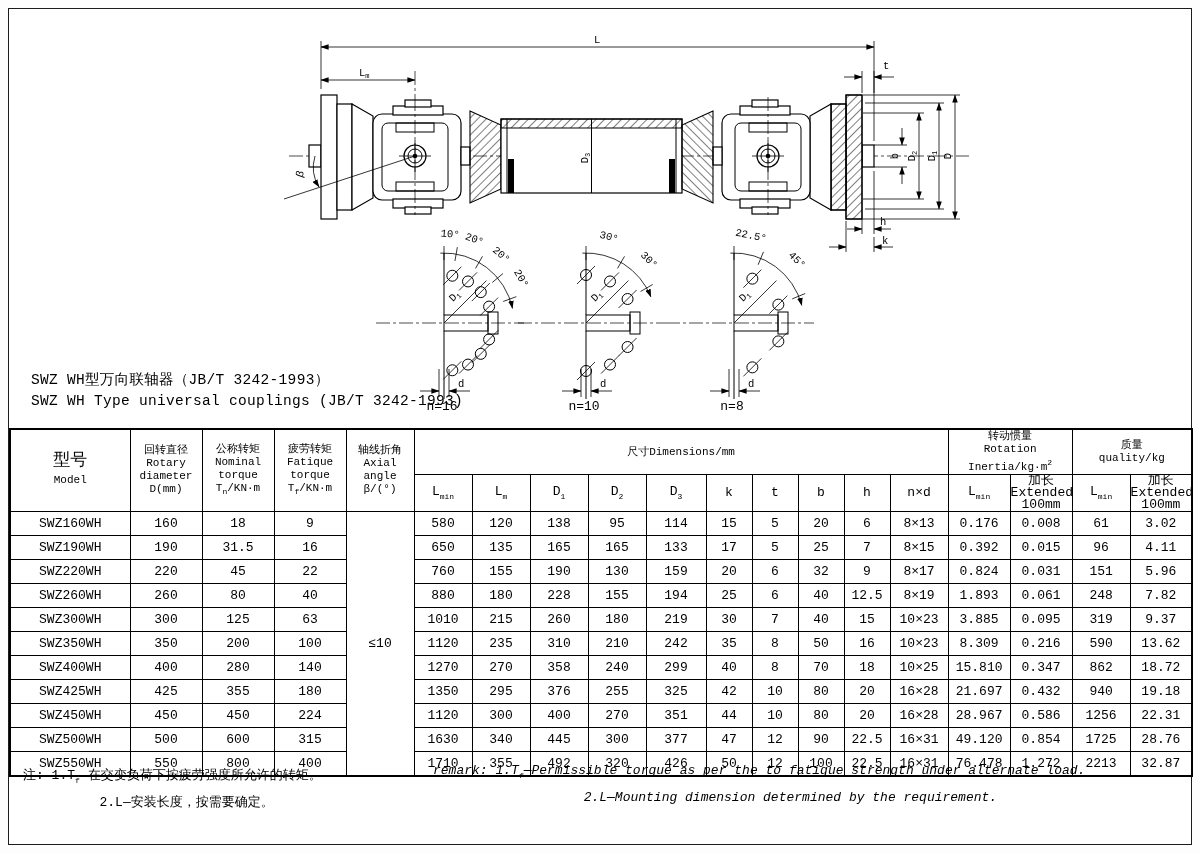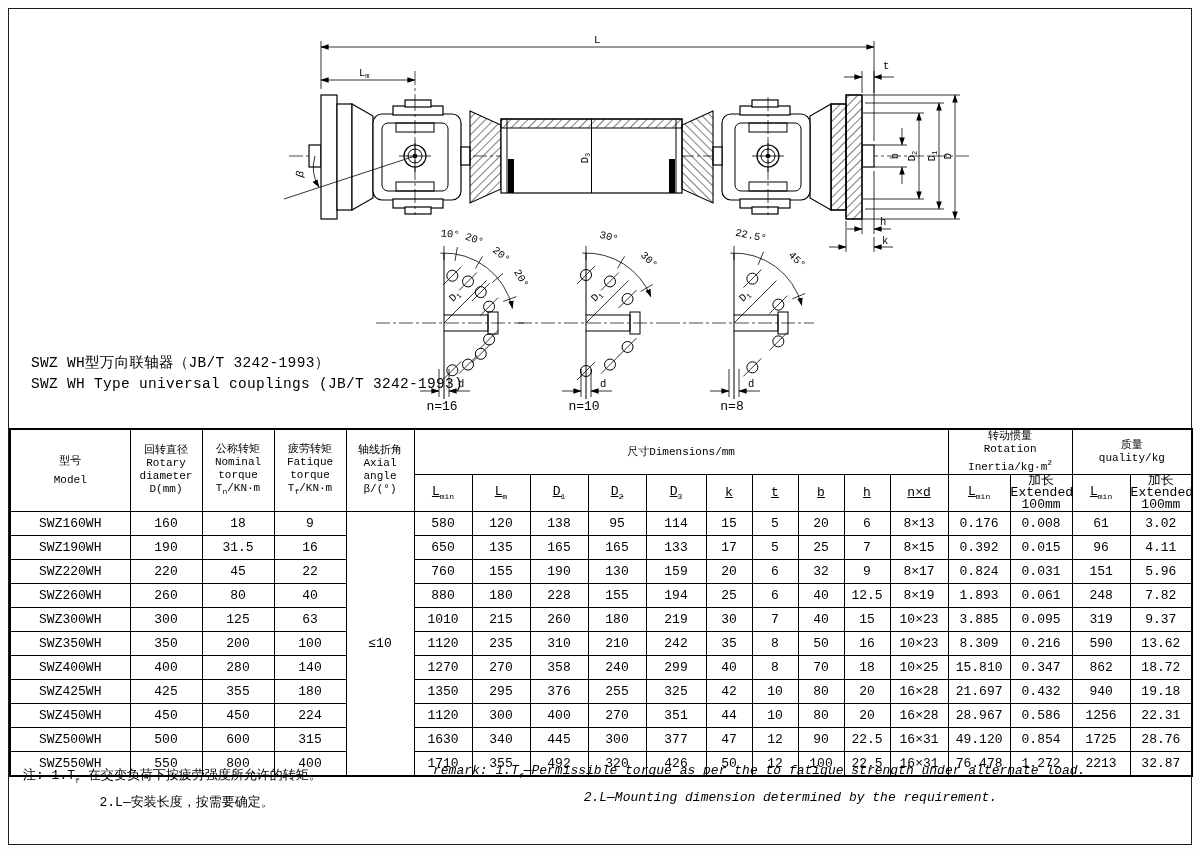--- a/index.html
+++ b/index.html
@@ -11,35 +11,35 @@
   #drawing{position:absolute;left:0;top:0;}
   .ln{stroke:#000;stroke-width:1.2;fill:none;}
   .ln1{stroke:#000;stroke-width:1;fill:none;}
   .lnf{stroke:#000;stroke-width:1.2;fill:#fff;}
   .cl{stroke:#000;stroke-width:.7;stroke-dasharray:14 3 3 3;fill:none;}
   .dim{stroke:#000;stroke-width:.8;fill:none;}
   .dimtxt{font:10.5px "Liberation Mono","DejaVu Sans Mono",monospace;fill:#000;}
   .captxt{font:13px "Liberation Mono","DejaVu Sans Mono",monospace;fill:#000;}
   .blk{fill:#000;stroke:none;}
   
-  .title-block{position:absolute;left:22px;top:344px;line-height:21px;font-size:14.5px;letter-spacing:.3px;}
+  .title-block{position:absolute;left:22px;top:361px;line-height:21px;font-size:14.5px;letter-spacing:.3px;}
   
   table.tbl{position:absolute;left:0;top:419px;width:1182px;border-collapse:collapse;table-layout:fixed;
             border:2px solid #000;}
   table.tbl th,table.tbl td{border:1px solid #000;text-align:center;vertical-align:middle;
             padding:0;font-weight:normal;overflow:hidden;}
   table.tbl td{font-size:13px;height:23px;}
   .hz{font-size:11px;line-height:16px;}
-  .hz-big{font-size:11px;line-height:20px;}
+  .hz-big{font-size:17px;line-height:20px;}
   .he-big{font-size:11px;line-height:18px;}
   .he{font-size:11px;line-height:13px;}
   .tiny{font-size:13px;line-height:12px;}
   sub{font-size:8px;}
   sup{font-size:8px;}
-  .dimhead{font-size:13px;text-decoration:underline;}
+  .dimhead{font-size:13px;}
   
   .notes{position:absolute;left:0;top:748px;width:1182px;font-size:13px;}
   .note-zh{position:absolute;left:14px;top:8px;display:flex;line-height:22px;}
   .note-en{position:absolute;left:424px;top:3px;display:flex;line-height:22px;font-style:italic;}
   .note-label{white-space:pre;}
   .note-lines div{white-space:pre;text-align:center;}
 </style>
 </head>
 <body>
 

